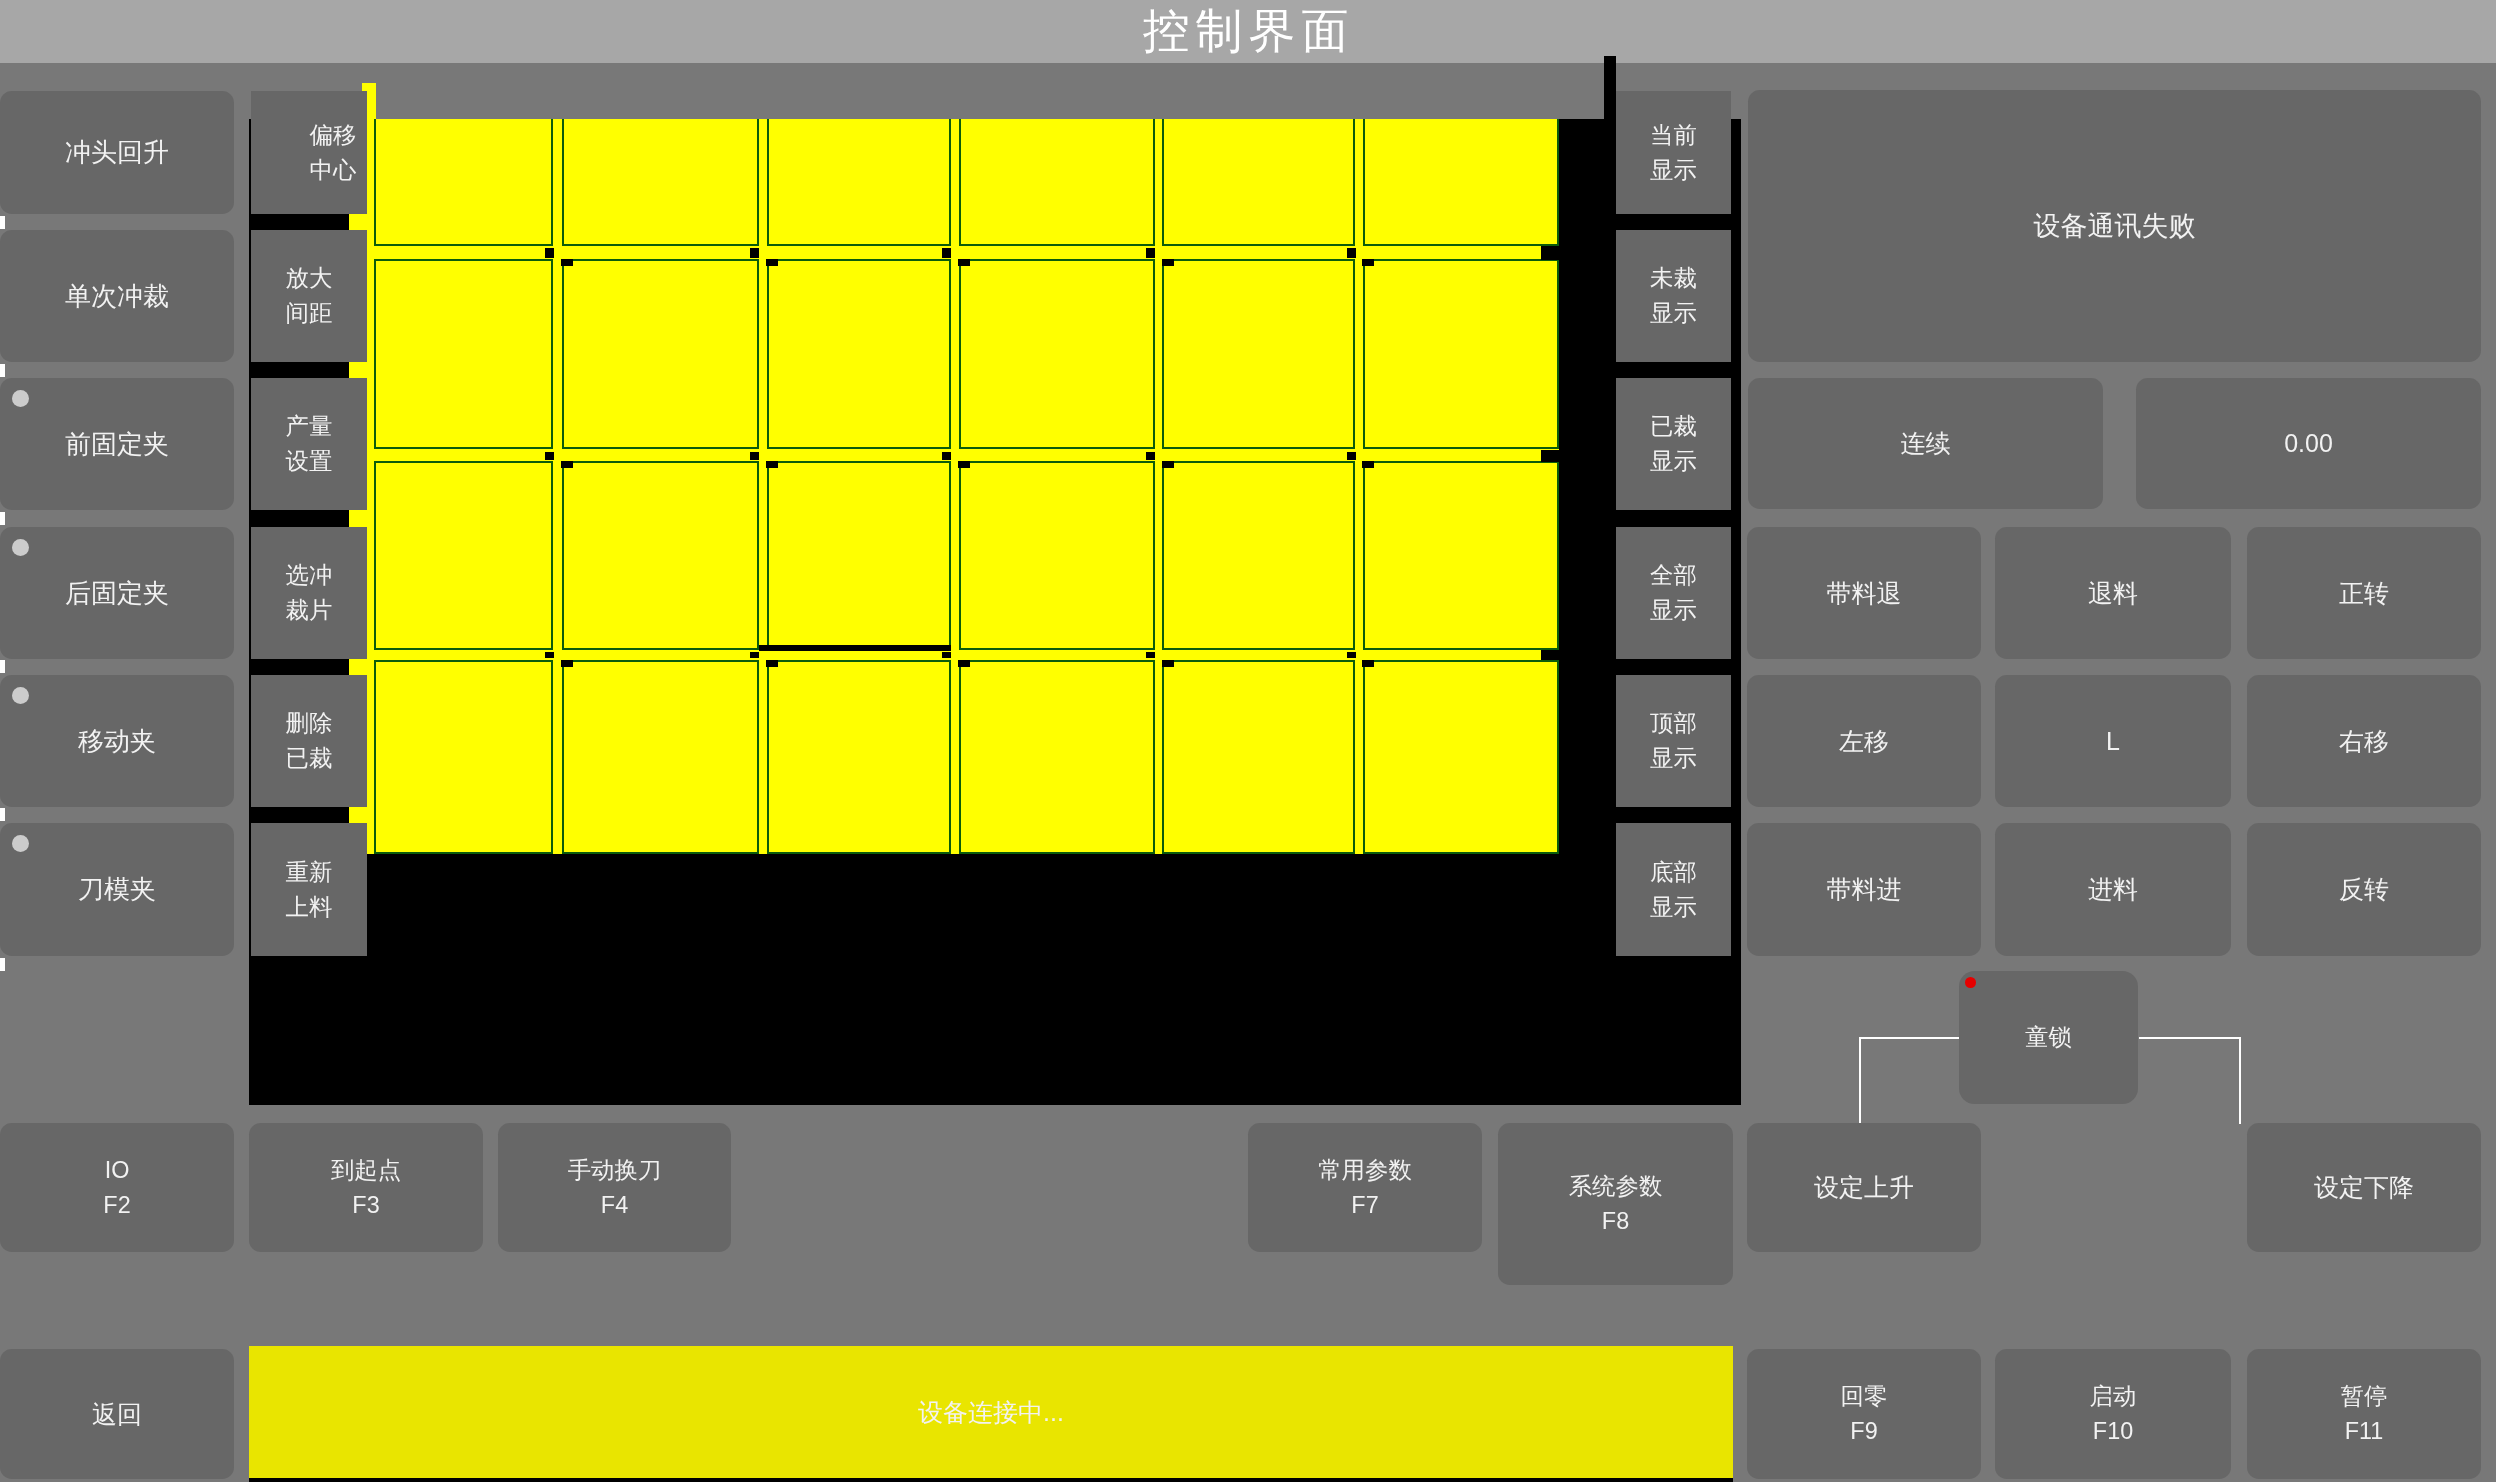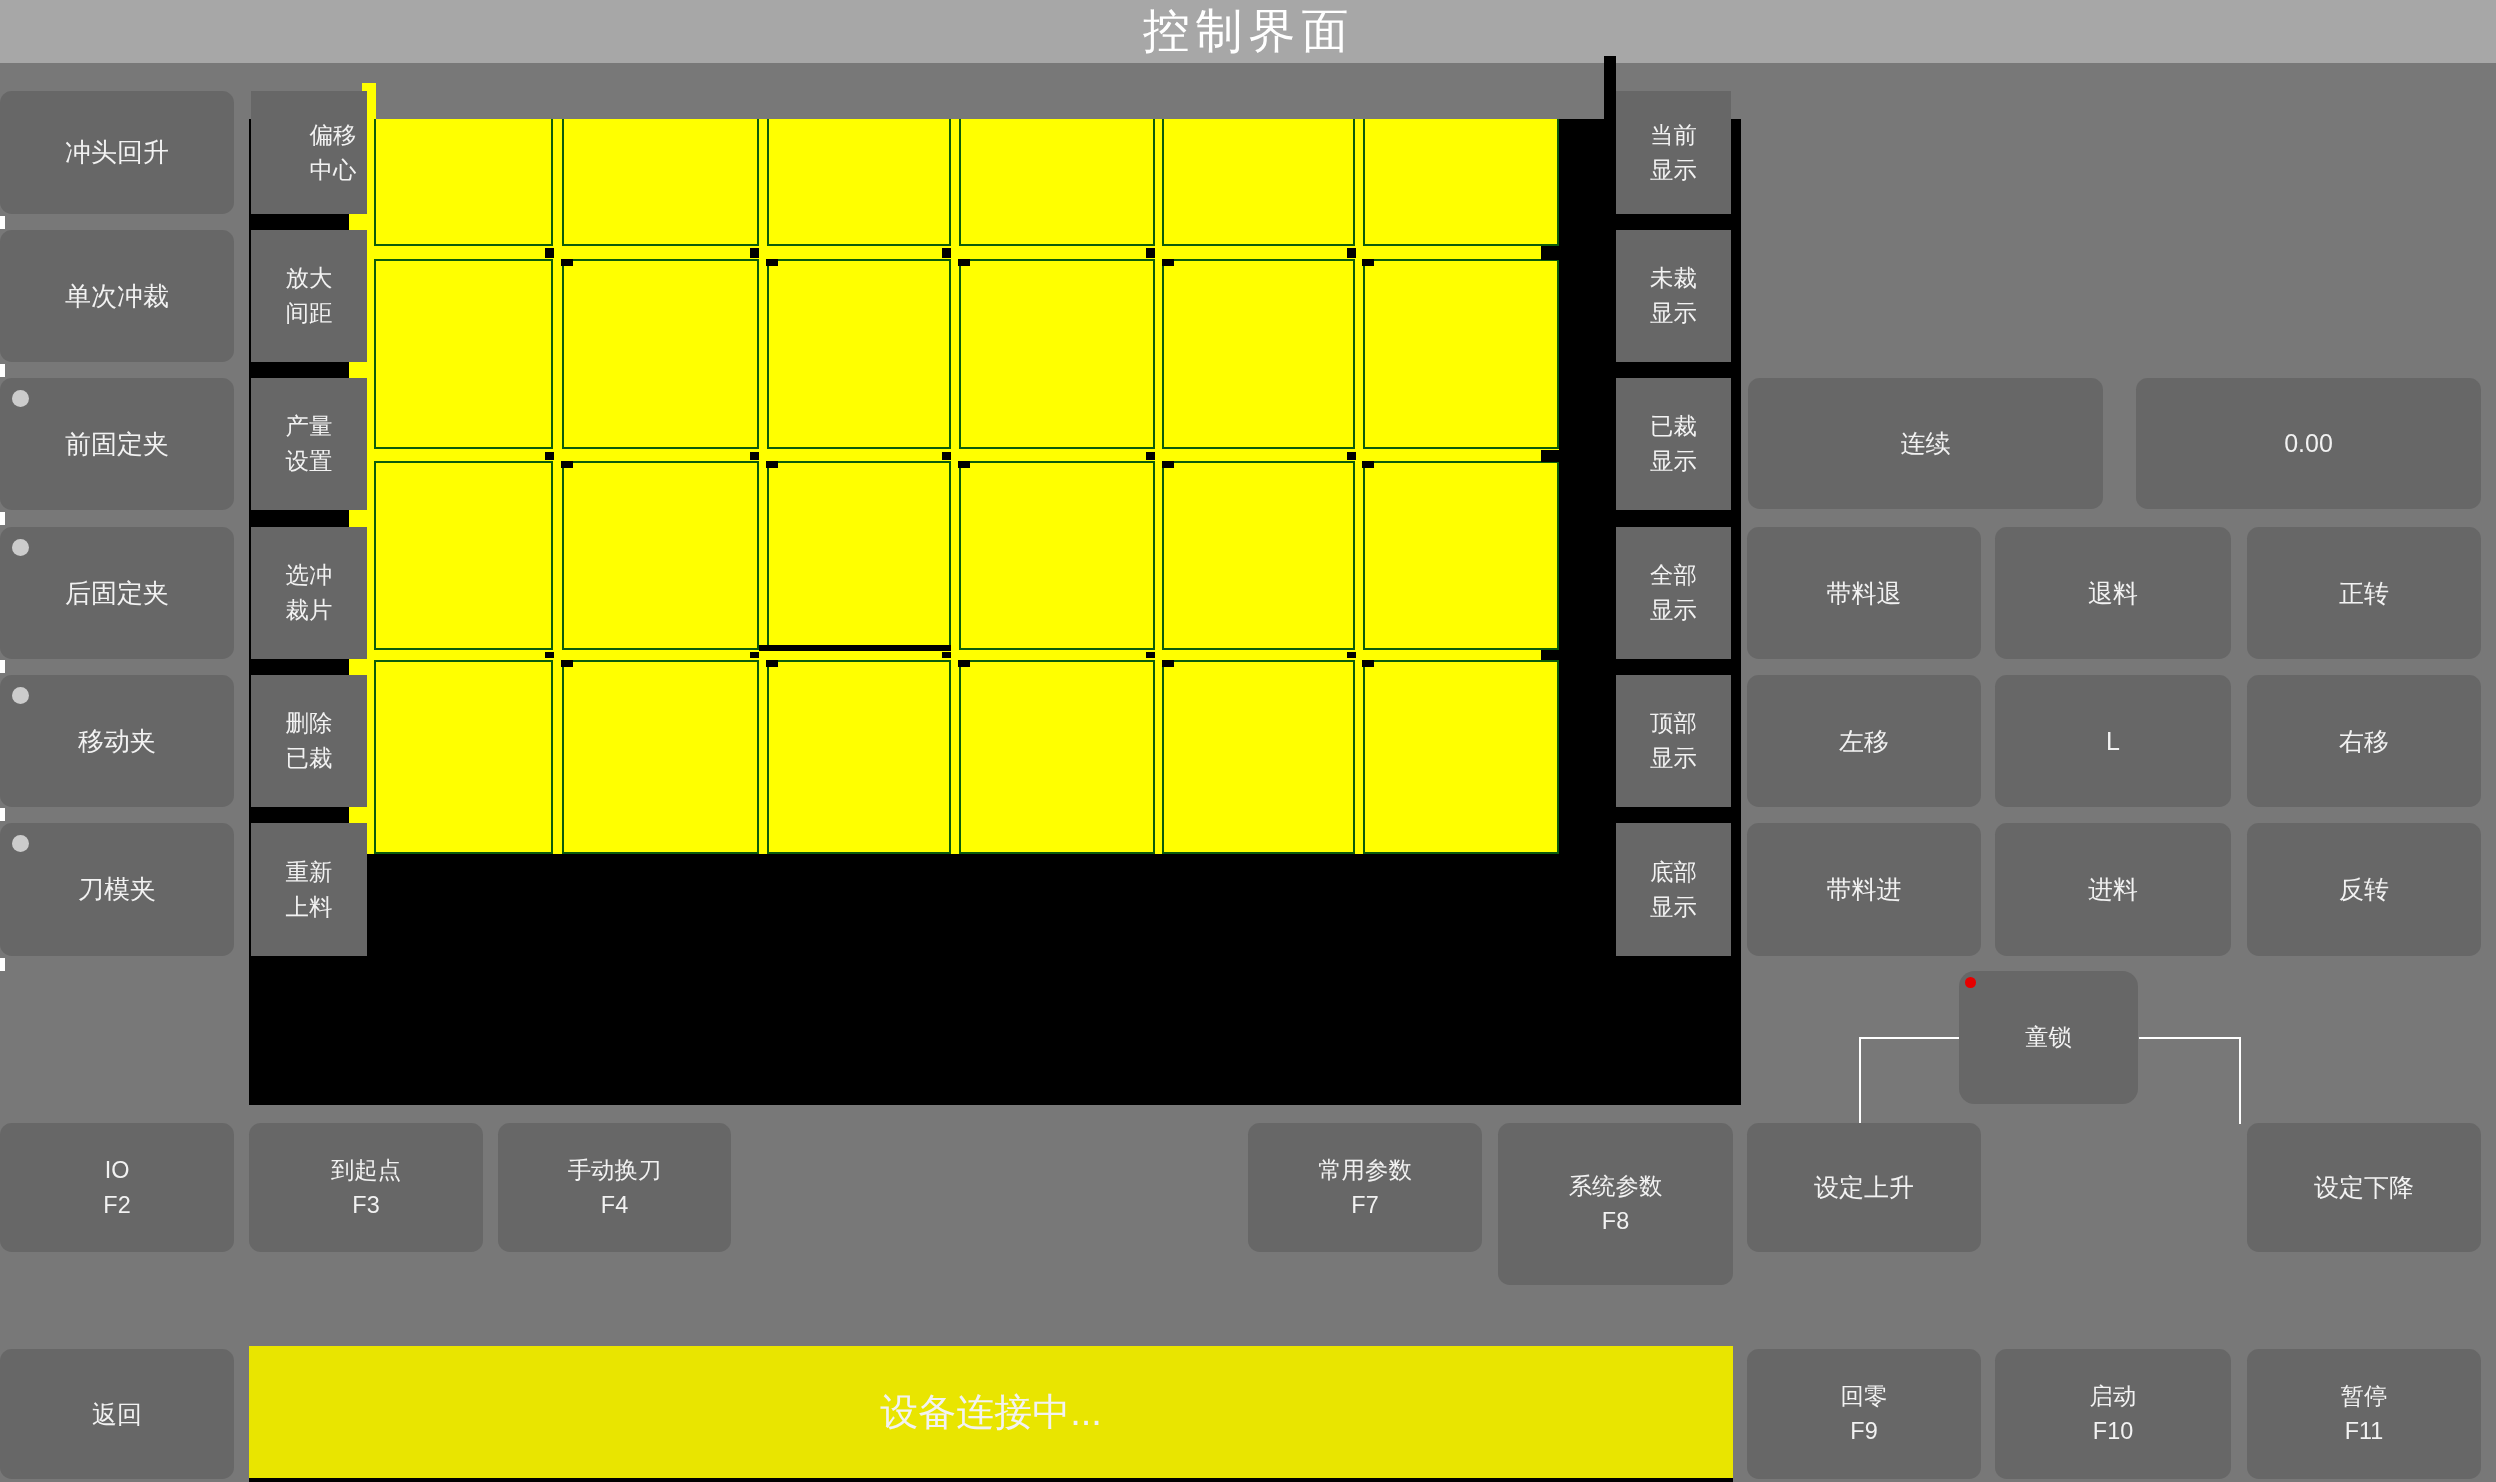--- a/index.html
+++ b/index.html
@@ -13,21 +13,21 @@
        text-align:center;white-space:pre-line;box-sizing:border-box;}
   .round{border-radius:11.7px;}
   .fs1{font-size:26px;}
   .fs2{font-size:23.4px;line-height:35px;}
   .fs3{font-size:25px;}
   .dot{position:absolute;left:11.7px;top:11.7px;width:17.6px;height:17.6px;border-radius:50%;background:#cccccc;}
   .reddot{position:absolute;left:5.9px;top:5.9px;width:10.7px;height:10.7px;border-radius:50%;background:#e60000;}
   .edge-tab{width:4.9px;height:12.7px;background:#ffffff;left:0;}
   .wline{background:#ffffff;}
   .yellowbar{background:#e9e500;display:flex;align-items:center;justify-content:center;
-             color:#f2f2f2;font-size:38px;}
+             color:#f2f2f2;font-size:25px;}
   .cell{position:absolute;background:#ffff00;border:2px solid #0b5c0b;box-sizing:border-box;}
 </style>
 </head>
 <body>
 
 <div id="app">
 
   <div class="abs titlebar">
     <span>控制界面</span>
   </div>
@@ -130,20 +130,21 @@
 显示</span></div>
   <div class="abs btn fs2" style="left:1616px;top:378px;width:115px;height:132px;"><span>已裁
 显示</span></div>
   <div class="abs btn fs2" style="left:1616px;top:527px;width:115px;height:132px;"><span>全部
 显示</span></div>
   <div class="abs btn fs2" style="left:1616px;top:675px;width:115px;height:132px;"><span>顶部
 显示</span></div>
   <div class="abs btn fs2" style="left:1616px;top:823px;width:115px;height:133px;"><span>底部
 显示</span></div>
 
+  <div class="abs btn round" style="left:1748px;top:90px;width:733px;height:272px;font-size:27px;"><span>设备通讯失败</span></div>
   <div class="abs btn round fs3" style="left:1748px;top:378px;width:355px;height:131px;"><span>连续</span></div>
   <div class="abs btn round fs3" style="left:2136px;top:378px;width:345px;height:131px;justify-content:center;"><span>0.00</span></div>
 
   <div class="abs btn round fs3" style="left:1747px;top:527px;width:234px;height:132px;"><span>带料退</span></div>
   <div class="abs btn round fs3" style="left:1995px;top:527px;width:236px;height:132px;"><span>退料</span></div>
   <div class="abs btn round fs3" style="left:2247px;top:527px;width:234px;height:132px;"><span>正转</span></div>
   <div class="abs btn round fs3" style="left:1747px;top:675px;width:234px;height:132px;"><span>左移</span></div>
   <div class="abs btn round fs3" style="left:1995px;top:675px;width:236px;height:132px;"><span>L</span></div>
   <div class="abs btn round fs3" style="left:2247px;top:675px;width:234px;height:132px;"><span>右移</span></div>
   <div class="abs btn round fs3" style="left:1747px;top:823px;width:234px;height:133px;"><span>带料进</span></div>

